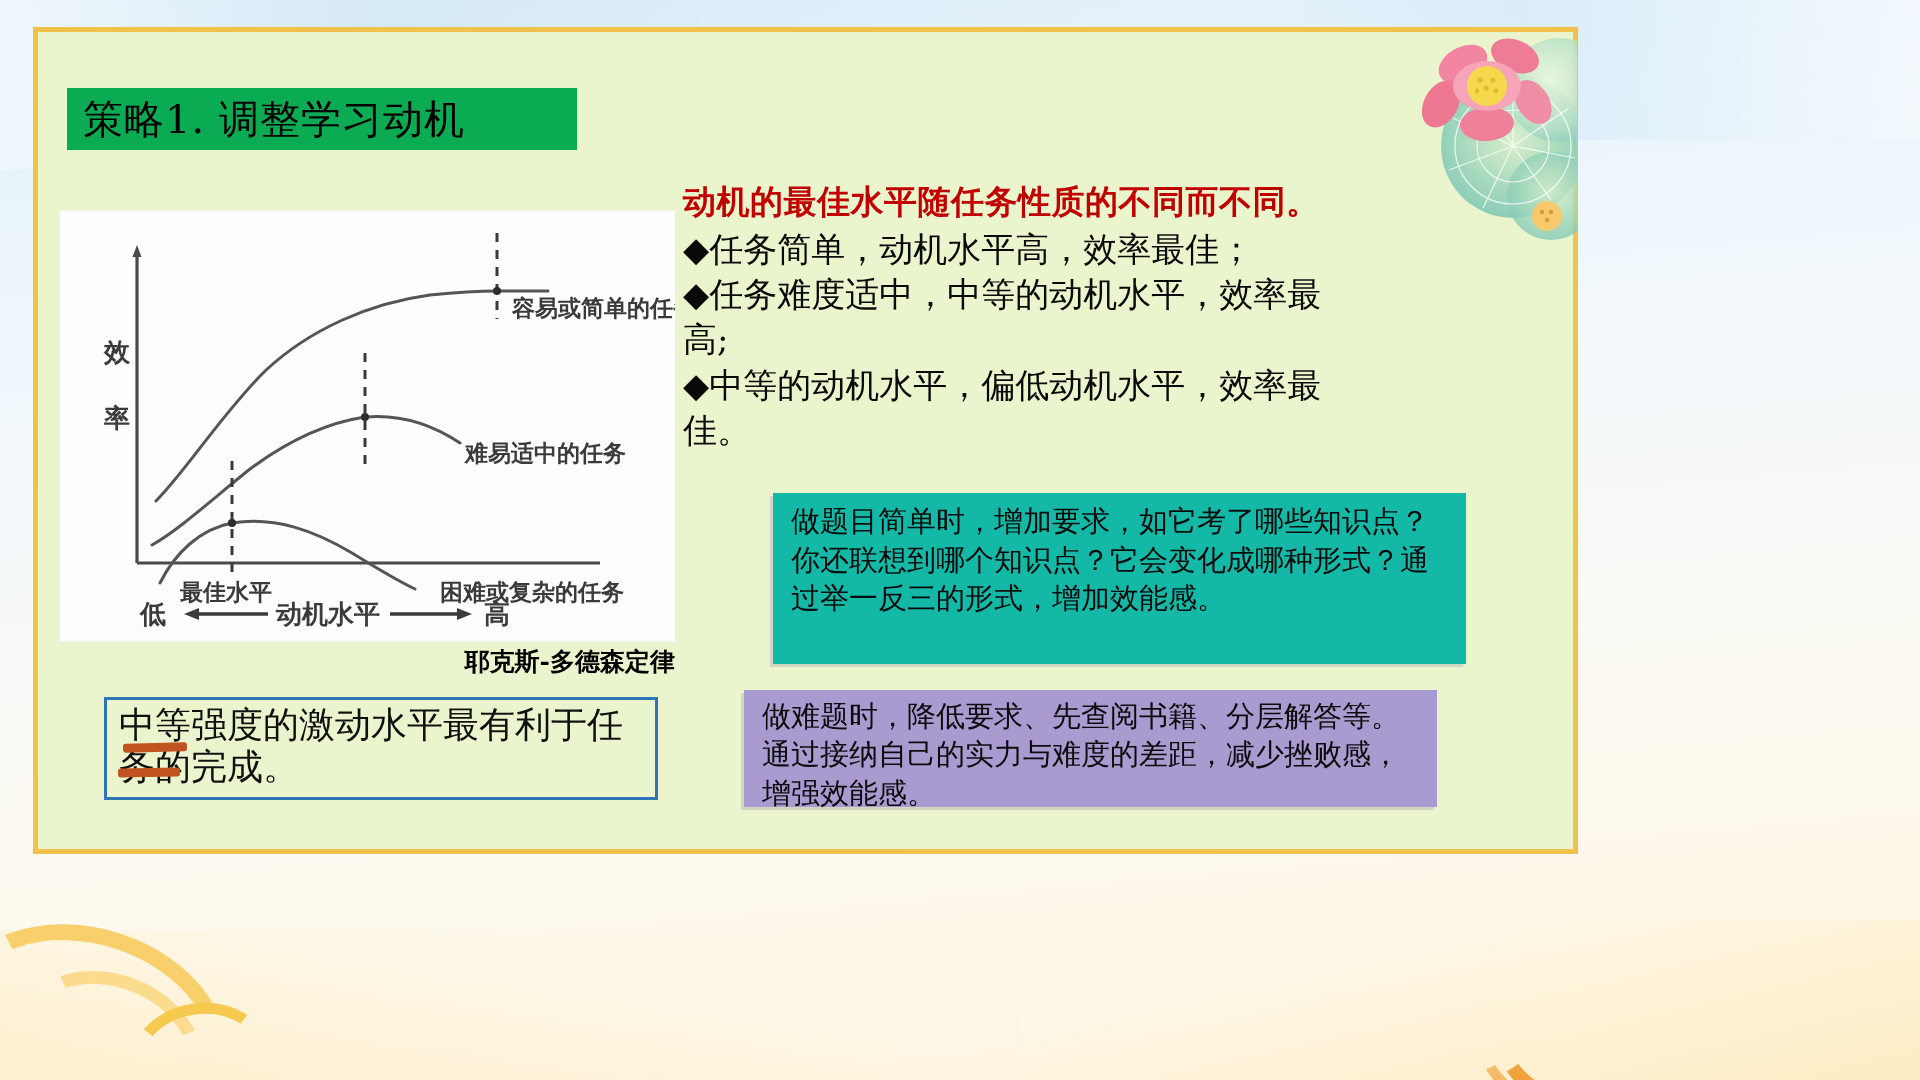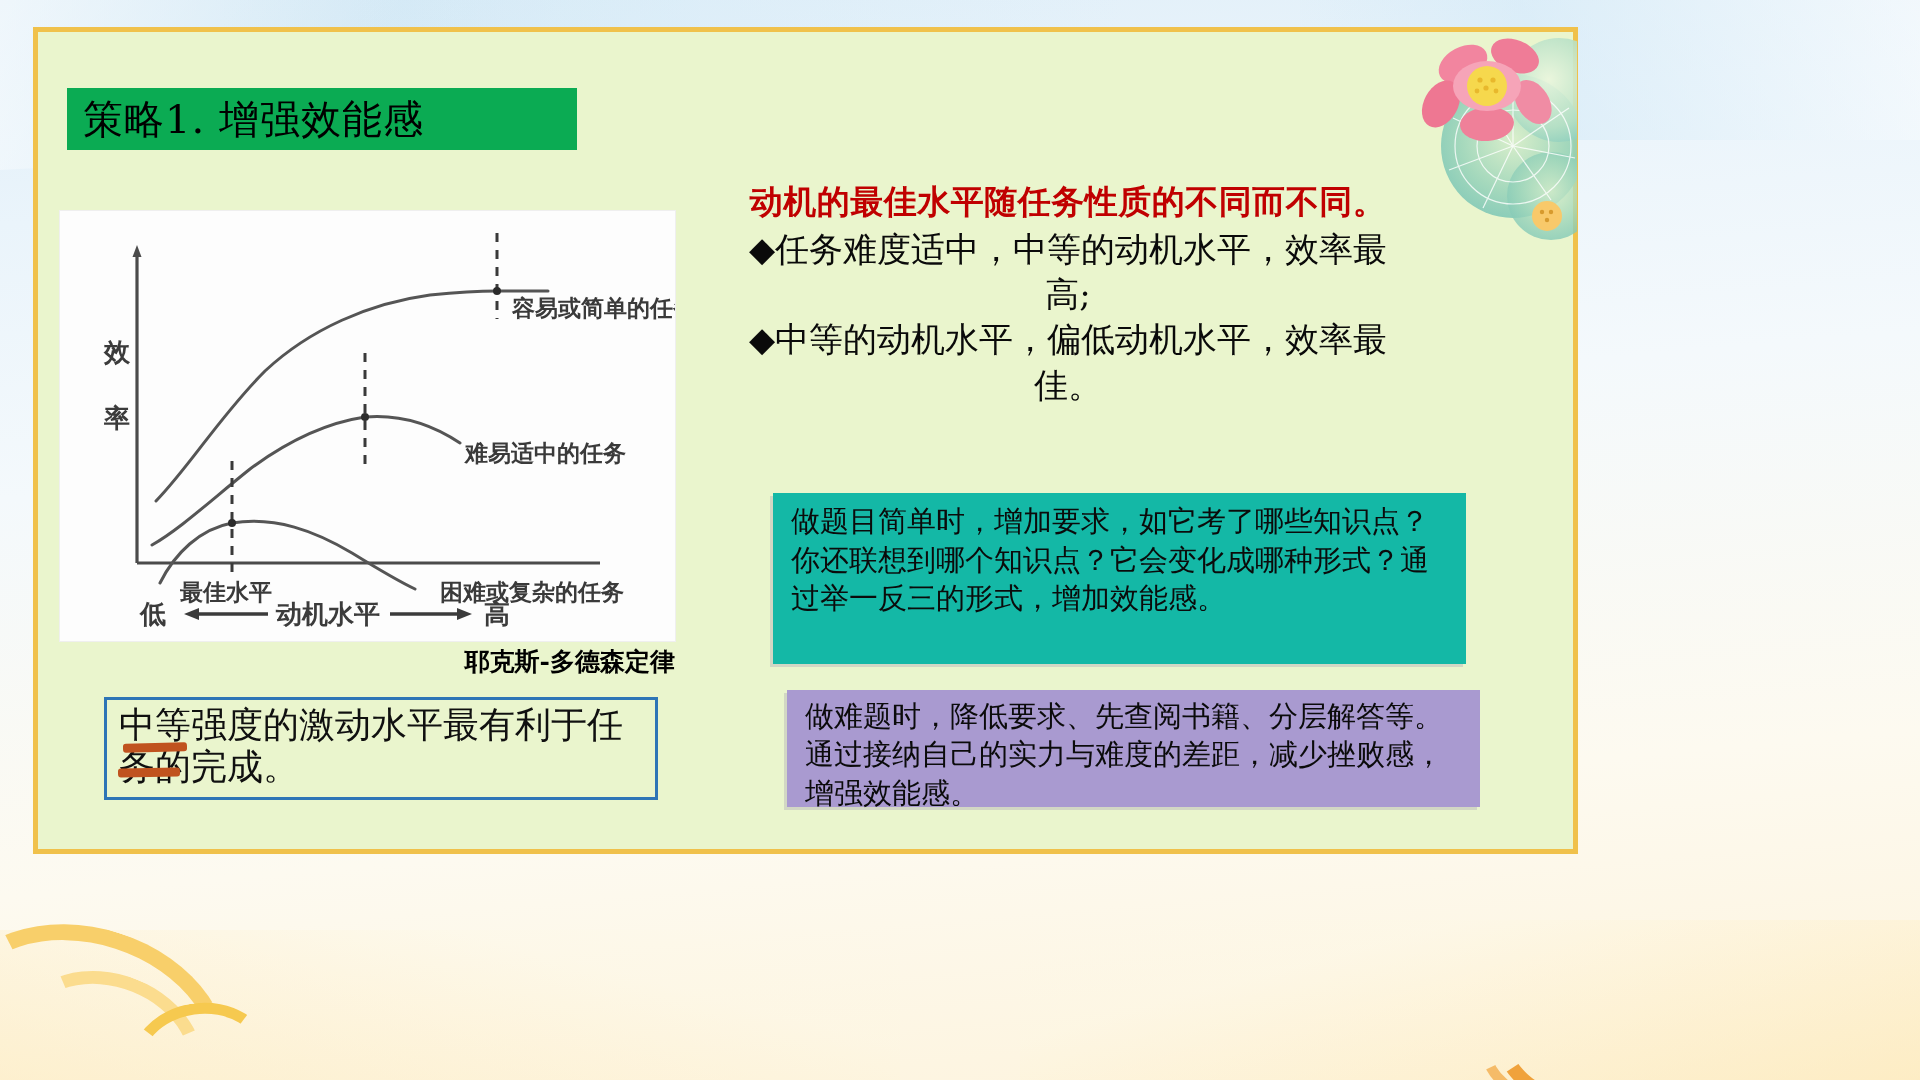--- a/index.html
+++ b/index.html
@@ -81,21 +81,21 @@
   }
   #blue-box-text{
     font-family:"DejaVu Serif","Liberation Serif",serif;
     font-size:36px;line-height:1.18;color:#101010;
   }
   .mark-line{position:absolute;background:#c0531f;border-radius:3px;height:9px;}
   .mk1{left:85px;top:711px;width:64px;transform:rotate(-1.5deg);}
   .mk2{left:80px;top:736px;width:62px;transform:rotate(-1deg);}
 
   
-  #right-col{position:absolute;left:645px;top:148px;width:770px;text-align:center;}
+  #right-col{position:absolute;left:645px;top:148px;width:770px;}
   #headline{
     font-family:"DejaVu Sans","Liberation Sans",sans-serif;
     font-weight:bold;font-size:33px;color:#c00000;letter-spacing:.5px;
     white-space:nowrap;margin-bottom:2px;
   }
   .bullet-line{
     font-family:"DejaVu Serif","Liberation Serif",serif;
     font-size:34px;line-height:1.33;color:#0a0a0a;
   }
 
@@ -105,21 +105,21 @@
     background:#14b8a6;box-shadow:-3px 3px 0 0 rgba(190,190,190,.55);
     box-sizing:border-box;padding:9px 14px 0 18px;
   }
   #pink-text{
     font-family:"DejaVu Serif","Liberation Serif",serif;
     font-size:29px;line-height:1.33;color:#0b0b0b;
   }
 
   
   #purple-box{
-    position:absolute;left:749px;top:658px;width:693px;height:117px;
+    position:absolute;left:706px;top:658px;width:693px;height:117px;
     background:#a99ad0;box-shadow:-3px 3px 0 0 rgba(190,190,190,.55);
     box-sizing:border-box;padding:7px 14px 0 18px;
   }
   #purple-text{
     font-family:"DejaVu Serif","Liberation Serif",serif;
     font-size:29px;line-height:1.32;color:#0b0b0b;
   }
 </style>
 </head>
 <body>
@@ -197,21 +197,21 @@
         <g fill="#d79a2e">
           <circle cx="205" cy="184" r="2.2"></circle>
             <circle cx="214" cy="184" r="2.2"></circle>
           <circle cx="210" cy="192" r="2.2"></circle>
         </g>
       </g>
     </svg>
   </div>
 
   <div id="title-bar">
-    <span id="title-text">策略1. 增强效能感</span>
+    <span id="title-text">策略1. 调整学习动机</span>
   </div>
 
   <div id="chart-panel">
     <svg id="chart-svg" viewBox="0 0 615 430" preserveAspectRatio="none">
       <rect x="0" y="0" width="615" height="430" fill="#fdfdfd"></rect>
 
       <g stroke="#4b4b4b" stroke-width="3.2" fill="none">
         <path d="M77 42 L77 352"></path>
         <path d="M77 352 L540 352"></path>
       </g>
@@ -259,20 +259,21 @@
   <div id="chart-caption">耶克斯-多德森定律</div>
 
   <div id="blue-box">
     <div id="blue-box-text">中等强度的激动水平最有利于任务的完成。</div>
   </div>
   <div class="mark-line mk1"></div>
   <div class="mark-line mk2"></div>
 
   <div id="right-col">
     <div id="headline">动机的最佳水平随任务性质的不同而不同。</div>
+    <div class="bullet-line">◆任务简单，动机水平高，效率最佳；</div>
     <div class="bullet-line">◆任务难度适中，中等的动机水平，效率最</div>
     <div class="bullet-line">高;</div>
     <div class="bullet-line">◆中等的动机水平，偏低动机水平，效率最</div>
     <div class="bullet-line">佳。</div>
   </div>
 
   <div id="pink-box">
     <div id="pink-text">做题目简单时，增加要求，如它考了哪些知识点？你还联想到哪个知识点？它会变化成哪种形式？通过举一反三的形式，增加效能感。</div>
   </div>
 

